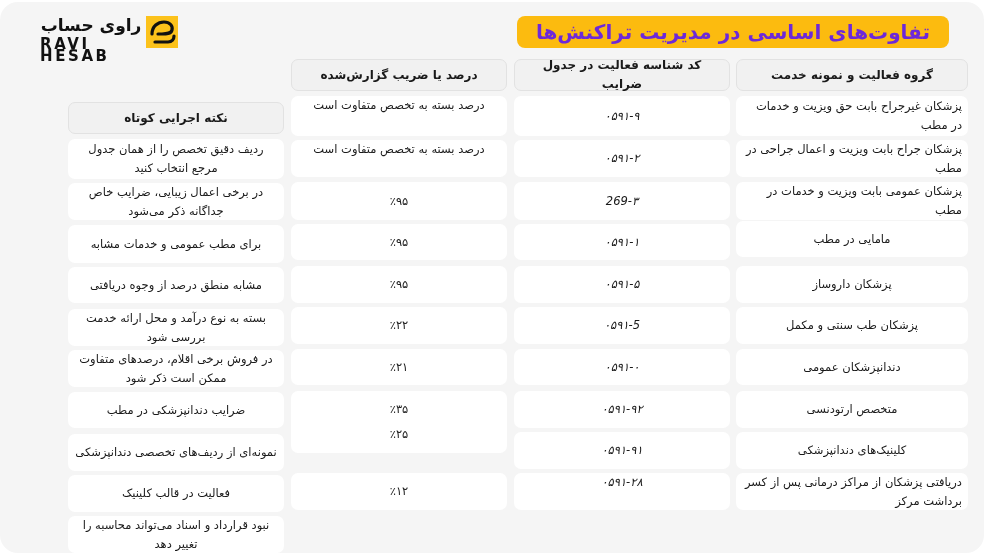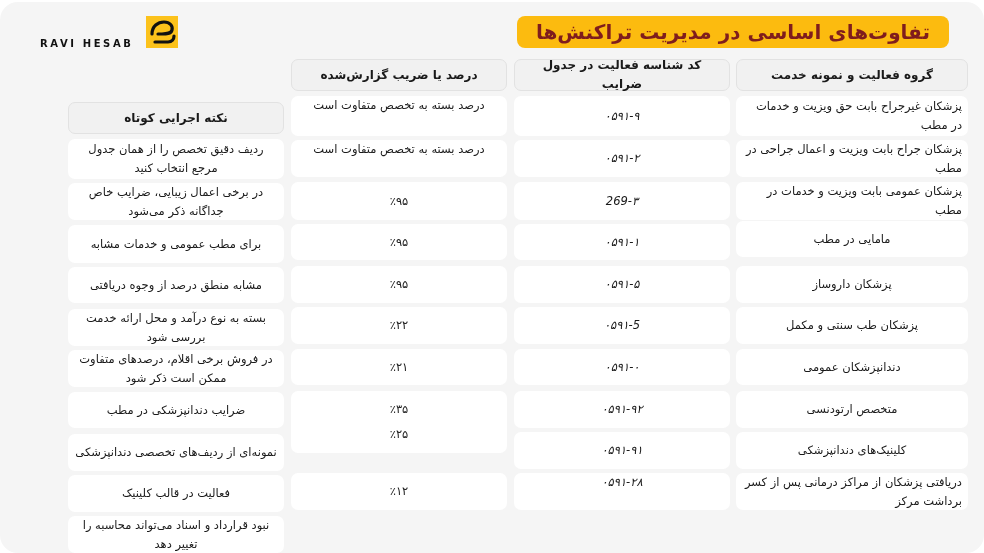--- a/index.html
+++ b/index.html
@@ -20,27 +20,27 @@
     background: #fcc21b;
   }
   .logo-mark svg { width: 32px; height: 32px; display: block; }
   .logo-fa {
     position: absolute; left: 2px; top: 0px; width: 106px; height: 22px;
     font-size: 17px; font-weight: bold; color: #111; direction: rtl; text-align: center;
     line-height: 22px; letter-spacing: -0.5px;
   }
   .logo-en {
     position: absolute; left: 4px; top: 24px; width: 104px; height: 12px;
-    font-size: 10px; font-weight: bold; letter-spacing: 2.6px; color: #111; line-height: 12px;
+    font-size: 15px; font-weight: bold; letter-spacing: 2.6px; color: #111; line-height: 12px;
     font-family: "DejaVu Sans", sans-serif;
   }
   .title {
     position: absolute; left: 517px; top: 16px; width: 432px; height: 32px;
     background: #fcbb0f; border-radius: 8px;
-    direction: rtl; text-align: center; font-size: 20px; font-weight: bold; color: #7f1d1d;
+    direction: rtl; text-align: center; font-size: 20px; font-weight: bold; color: #6d28d9;
     line-height: 32px;
   }
   .grid { position: absolute; left: 0; top: 0; }
   .cell {
     position: absolute; box-sizing: border-box;
     direction: rtl; text-align: center; color: #1a1a1a;
     font-size: 11.5px; line-height: 19px;
     display: flex; align-items: center; justify-content: center;
     padding: 0 6px; border-radius: 7px; background: #ffffff;
   }
@@ -53,20 +53,21 @@
   .c-c { left: 514px; width: 216px; }
   .c-d { left: 736px; width: 232px; text-align: right; }
   .code { direction: ltr; unicode-bidi: plaintext; font-style: italic; }
 </style>
 </head>
 <body>
 
 <div class="card"></div>
 
 <div class="logo">
+  <div class="logo-fa">راوی حساب</div>
   <div class="logo-en">RAVI HESAB</div>
   <div class="logo-mark">
     <svg viewBox="0 0 32 32">
       <path d="M6 18 C6 10 12 6 18 6 C24 6 27 10 26 14 C25 18 20 18 16 18 L12 18" fill="none" stroke="#111" stroke-width="3.2" stroke-linecap="round"></path>
       <path d="M9 26 L22 26 C26 26 28 23 28 20" fill="none" stroke="#111" stroke-width="3.2" stroke-linecap="round"></path>
     </svg>
   </div>
 </div>
 
 <div class="title">تفاوت‌های اساسی در مدیریت تراکنش‌ها</div>

